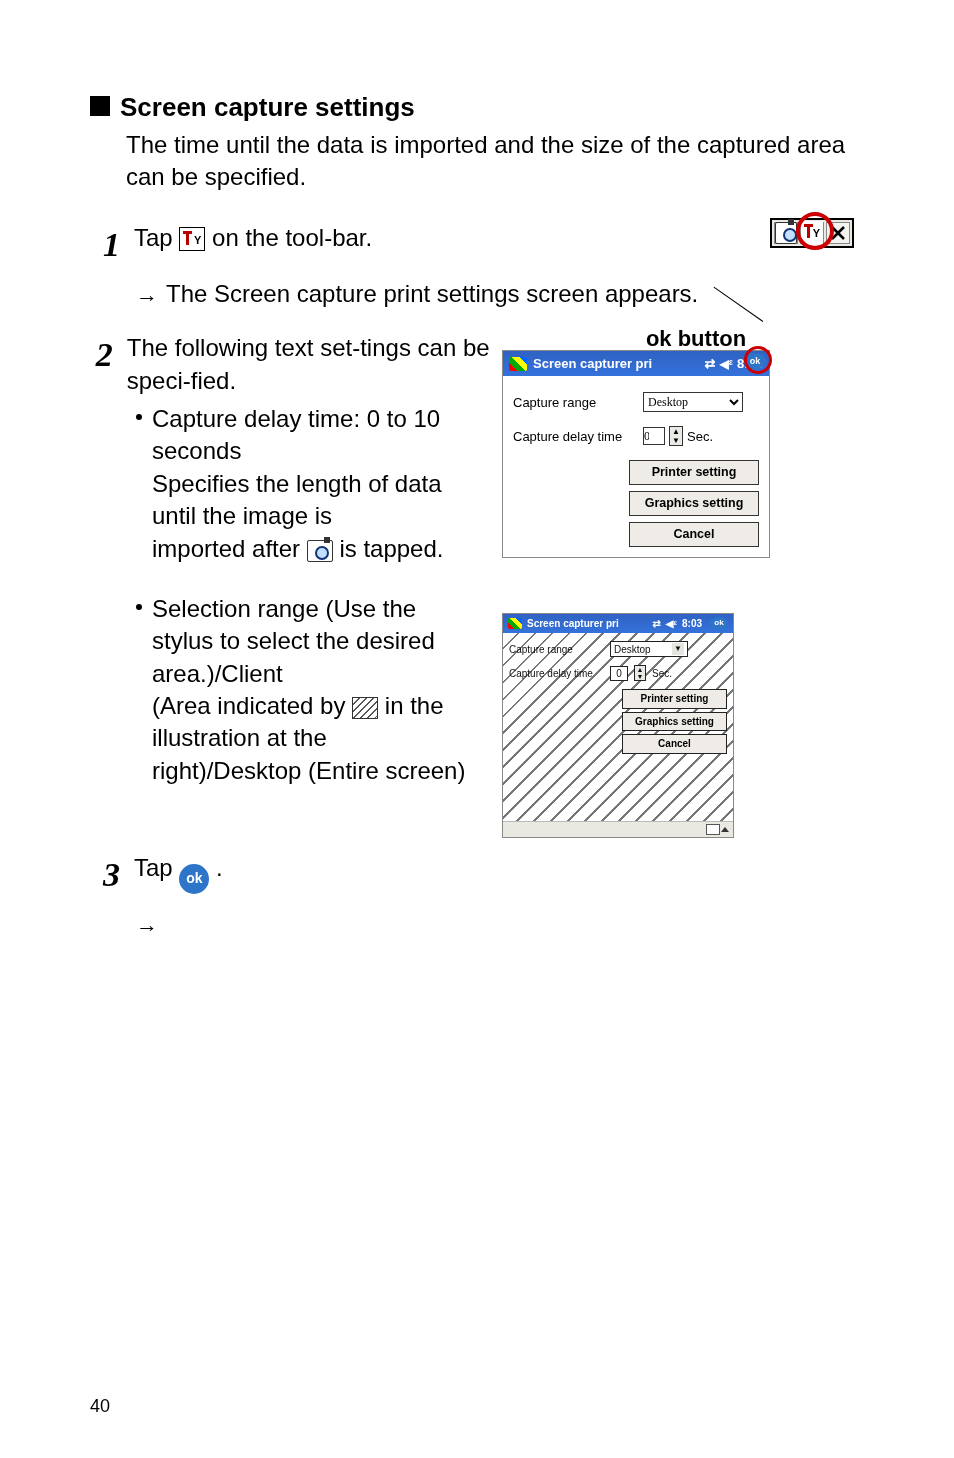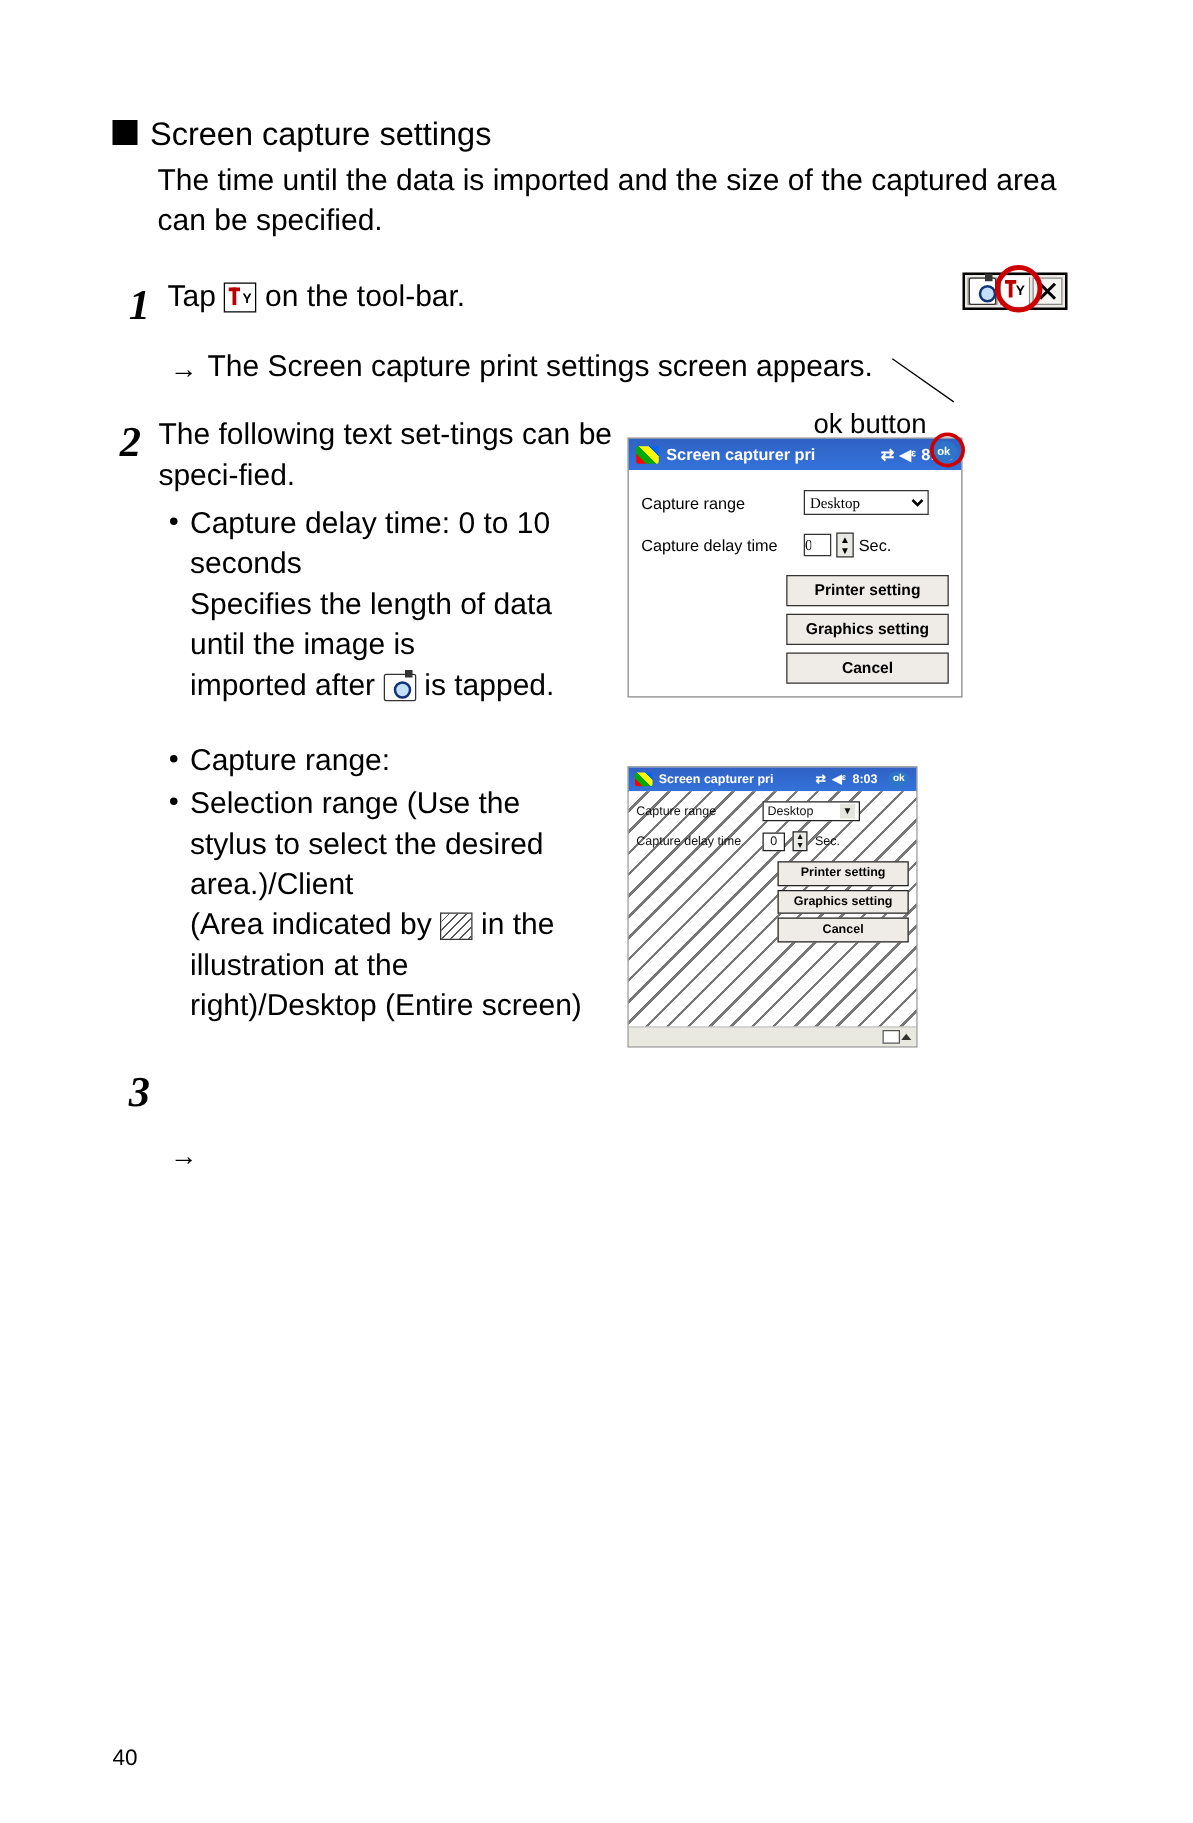--- a/index.html
+++ b/index.html
@@ -8,21 +8,21 @@
     font-family: Arial, Helvetica, sans-serif;
     background: #fff;
     color: #000;
     padding: 90px 70px 50px 90px;
     width: 954px;
     font-size: 24px;
     line-height: 1.35;
   }
   .heading-row { display:flex; align-items:flex-start; gap:10px; }
   .sq { width:20px; height:20px; background:#000; margin-top:6px; }
-  .heading { font-weight:normal; font-size:26px; }
+  .heading { font-weight:bold; font-size:26px; }
   .intro { margin: 4px 0 20px 36px; }
   .step { display:flex; align-items:flex-start; gap:14px; margin-top:8px; }
   .step-num { font-family:"Times New Roman",serif; font-style:italic; font-weight:bold; font-size:34px; width:30px; text-align:right; }
   .step-body { flex:1 1 auto; }
   .two-col { display:flex; align-items:flex-start; gap:12px; }
   .left { flex:1 1 auto; }
   .right { flex:0 0 auto; }
   .arrow-line { margin:10px 0 14px 46px; display:flex; align-items:flex-start; gap:8px; }
   .arrow { font-size:22px; margin-top:2px; }
   .bullet-list { margin:6px 12px 0 0; padding:0; list-style:none; }
@@ -63,21 +63,21 @@
   .pda .row .lbl { width:120px; }
   .pda select, .pda input[type=number] { font-family:Tahoma; font-size:12px; border:1px solid #333; background:#fff; }
   .pda select { width:100px; height:20px; }
   .pda .spin { display:inline-flex; align-items:center; gap:4px; }
   .pda .spin input { width:22px; height:18px; text-align:center; padding:0; }
   .pda .spin .ud { display:flex; flex-direction:column; border:1px solid #333; background:#e9e9e5; }
   .pda .spin .ud div { width:12px; height:9px; display:flex; align-items:center; justify-content:center; font-size:8px; line-height:1; cursor:pointer; }
   .pda .btns { display:flex; flex-direction:column; align-items:flex-end; gap:6px; margin-top:6px; }
   .pda .btn { width:130px; border:1px solid #333; background:#efece7; text-align:center; padding:3px 0; font-weight:bold; font-size:12.5px; cursor:pointer; }
   .leader { position:absolute; width:60px; height:1px; background:#000; top:-30px; right:6px; transform-origin:right; transform:rotate(35deg); }
-  .oklabel { text-align:center; font-size:22px; margin-bottom:-4px; position:relative; left:60px; }
+  .oklabel { text-align:center; font-size:22px; margin-bottom:-4px; position:relative; left:60px;font-weight:bold; }
 
   
   .pda2-wrap { margin-top:26px; width:232px; border:1px solid #888; background:#fff; font-family:Tahoma,Arial,sans-serif; font-size:11px; position:relative; }
   .pda2-wrap .titlebar { background:linear-gradient(#2f62c3,#3472db); color:#fff; font-weight:bold; padding:3px 5px; display:flex; align-items:center; gap:5px; font-size:10px; }
   .pda2-wrap .titlebar .spacer { flex:1; }
   .pda2-wrap .hatchzone { height:188px; position:relative; background:repeating-linear-gradient(135deg,#fff 0 10px,#777 10px 12px); }
   .pda2-wrap .inner { position:absolute; inset:8px 6px 30px 6px; }
   .pda2-wrap .row2 { display:flex; align-items:center; gap:6px; margin-bottom:8px; font-size:10px; color:#111; }
   .pda2-wrap .fauxsel { width:78px; height:16px; border:1px solid #222; background:#fff; display:flex; align-items:center; justify-content:space-between; padding:0 3px; }
   .pda2-wrap .fauxsel .arr { width:12px; height:12px; background:#e5e5e0; display:flex; align-items:center; justify-content:center; font-size:8px; }
@@ -205,24 +205,20 @@
           <div class="btn">Cancel</div>
         </div>
       </div>
     </div>
   </div>
 </div>
 
 <div class="two-col" style="margin-top:20px;">
   <div class="left" style="max-width:400px;">
     <ul class="bullet-list" style="margin-left:46px;">
-      <li>
-        <span class="bullet-dot"></span>
-        <span class="bullet-text">Capture range:</span>
-      </li>
       <li>
         <span class="bullet-dot"></span>
         <span class="bullet-text">
           <span>Selection range (Use the stylus to select the desired area.)/Client</span><br>
           <span>(Area indicated by</span>
           <span class="hatch-mini"></span>
           <span> in the illustration at the right)/Desktop (Entire screen)</span>
         </span>
       </li>
     </ul>
@@ -266,19 +262,24 @@
       <div class="sipbar">
         <span class="kb"></span>
         <span class="tri"></span>
       </div>
     </div>
   </div>
 </div>
 
 <div class="step" style="margin-top:14px;">
   <div class="step-num">3</div>
+  <div class="step-body">
+    <span>Tap </span>
+    <span class="ok-icon">ok</span>
+    <span> .</span>
+  </div>
 </div>
 
 <div class="arrow-line">
   <span class="arrow">→</span>
 </div>
 
 <div class="page-num">40</div>
 
 </body></html>

